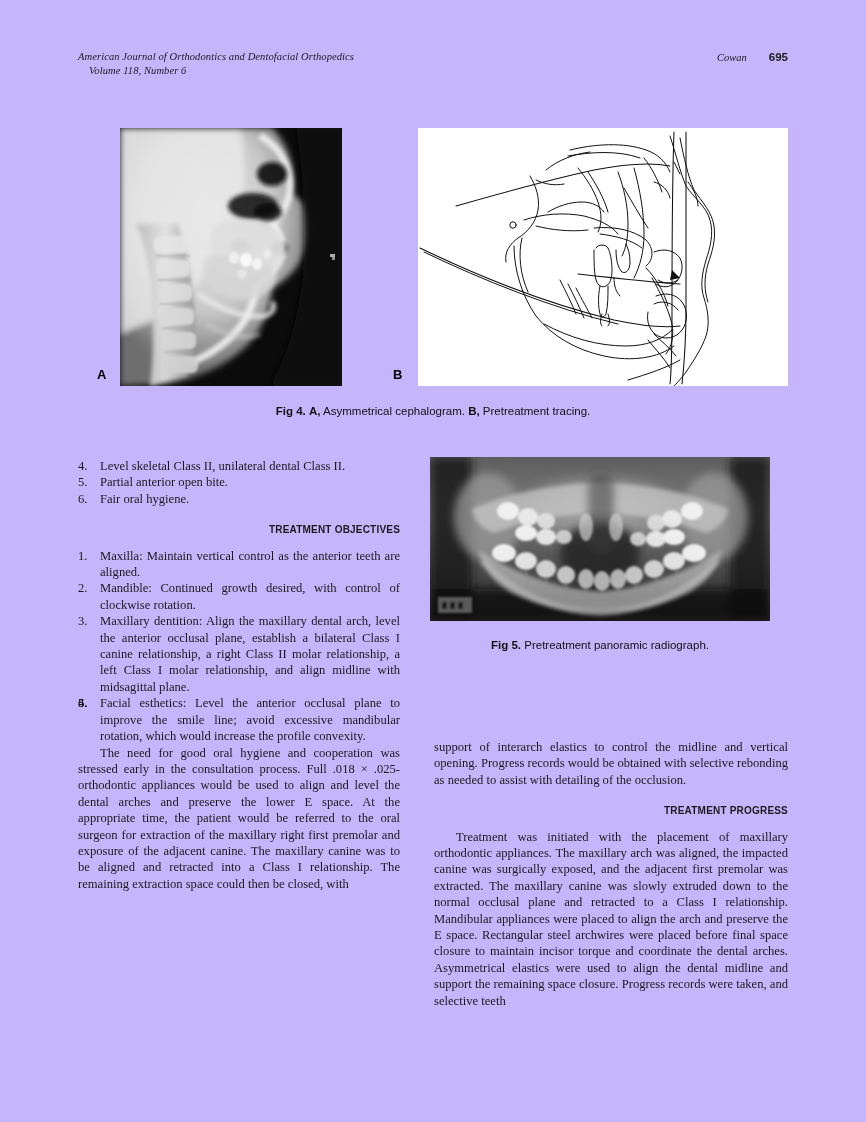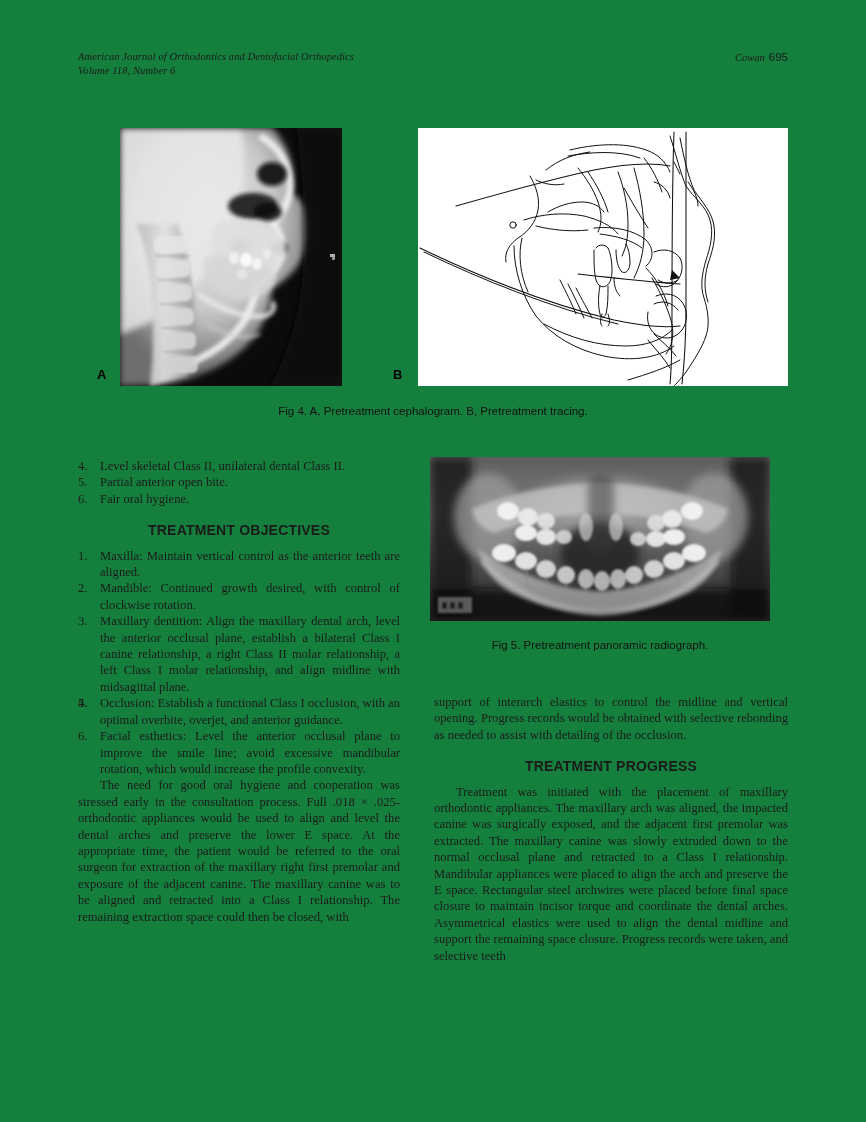--- a/index.html
+++ b/index.html
@@ -12,59 +12,59 @@
     height: 1122px;
     position: relative;
     font-family: "Liberation Serif", "DejaVu Serif", serif;
     color: #1a1a1a;
     overflow: hidden;
   }
 
   .page {
     position: absolute;
     inset: 0;
-    background: #15803d;
+    background: #c4b5fd;
   }
 
   
   .running-head {
     position: absolute;
     left: 78px;
     top: 50px;
     width: 710px;
     height: 34px;
   }
   .rh-left {
     position: absolute;
     left: 0;
     top: 0;
     font-style: italic;
     font-size: 10.5px;
     line-height: 14px;
     letter-spacing: 0.1px;
     white-space: nowrap;
   }
-  .rh-left .line2 { display: block; }
+  .rh-left .line2 { display: block; margin-left: 11px; }
   .rh-right {
     position: absolute;
     right: 0;
     top: 0;
     font-size: 10.5px;
     line-height: 14px;
     white-space: nowrap;
   }
   .rh-right .author {
     font-style: italic;
   }
   .rh-right .folio {
     font-family: "Liberation Sans", "DejaVu Sans", sans-serif;
-    font-weight: normal;
+    font-weight: bold;
     font-style: normal;
     font-size: 11.5px;
-    margin-left: 4px;
+    margin-left: 22px;
   }
 
   
   .fig4-row {
     position: absolute;
     left: 78px;
     top: 128px;
     width: 710px;
     height: 262px;
   }
@@ -103,21 +103,21 @@
   }
   .tracing-canvas { position:absolute; inset:0; }
 
   .fig-caption {
     position: absolute;
     font-family: "Liberation Sans", "DejaVu Sans", sans-serif;
     font-size: 11.5px;
     color: #111;
     text-align: center;
   }
-  .fig-caption b { font-weight: normal; text-align: right; }
+  .fig-caption b { font-weight: bold; text-align: right; }
   .fig4-caption {
     left: 78px;
     top: 405px;
     width: 710px;
   }
 
   
   .col {
     position: absolute;
     width: 322px;
@@ -142,33 +142,33 @@
   .numlist li .num {
     position: absolute;
     left: 0;
     top: 0;
     width: 18px;
     text-align: left;
   }
 
   h2.sect {
     font-family: "Liberation Sans", "DejaVu Sans", sans-serif;
-    font-size: 14px;
+    font-size: 10px;
     font-weight: bold;
     letter-spacing: 0.2px;
     margin: 15px 0 9px 0;
-    text-align: center;
+    text-align: right;
   }
 
   p.body {
     margin: 0;
     text-indent: 22px;
     text-align: justify;
   }
-  p.body.noindent { text-indent: 0; }
+  p.body.noindent { text-indent: 0; margin-top: 45px; }
 
   
   .fig5-wrap {
     position: absolute;
     left: 430px;
     top: 457px;
     width: 340px;
     height: 164px;
     background: #0c0c0c;
     overflow: hidden;
@@ -390,21 +390,21 @@
           <path d="M210,252 C230,246 248,240 262,232"></path>
         </g>
       </svg>
     </div>
     <span class="panel-letter letter-b">B</span>
   </div>
 
   <div class="fig-caption fig4-caption">
     <b>Fig 4.</b>
     <b>A,</b>
-    <span>Pretreatment cephalogram.</span>
+    <span>Asymmetrical cephalogram.</span>
     <b>B,</b>
     <span>Pretreatment tracing.</span>
   </div>
 
   <div class="fig5-wrap">
     <svg class="pano-canvas" viewBox="0 0 340 164" preserveAspectRatio="none">
       <defs>
         <linearGradient id="panoBg" x1="0" y1="0" x2="0" y2="1">
           <stop offset="0%" stop-color="#5e5e5e"></stop>
           <stop offset="35%" stop-color="#7c7c7c"></stop>
@@ -548,21 +548,20 @@
       </li>
       <li>
         <span class="num">3.</span>
         <span>Maxillary dentition: Align the maxillary dental arch, level the anterior occlusal plane, establish a bilateral Class I canine relationship, a right Class II molar relationship, a left Class I molar relationship, and align midline with midsagittal plane.</span>
       </li>
       <li>
         <span class="num">4.</span>
       </li>
       <li>
         <span class="num">5.</span>
-        <span>Occlusion: Establish a functional Class I occlusion, with an optimal overbite, overjet, and anterior guidance.</span>
       </li>
       <li>
         <span class="num">6.</span>
         <span>Facial esthetics: Level the anterior occlusal plane to improve the smile line; avoid excessive mandibular rotation, which would increase the profile convexity.</span>
       </li>
     </ol>
 
 
     <p class="body">The need for good oral hygiene and cooperation was stressed early in the consultation process. Full .018 × .025- orthodontic appliances would be used to align and level the dental arches and preserve the lower E space. At the appropriate time, the patient would be referred to the oral surgeon for extraction of the maxillary right first premolar and exposure of the adjacent canine. The maxillary canine was to be aligned and retracted into a Class I relationship. The remaining extraction space could then be closed, with</p>
   </div>

